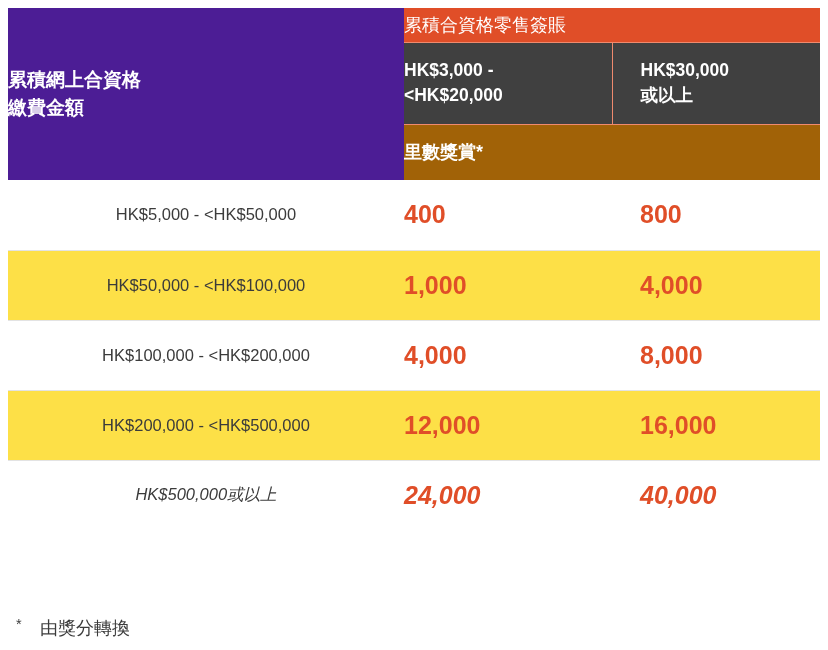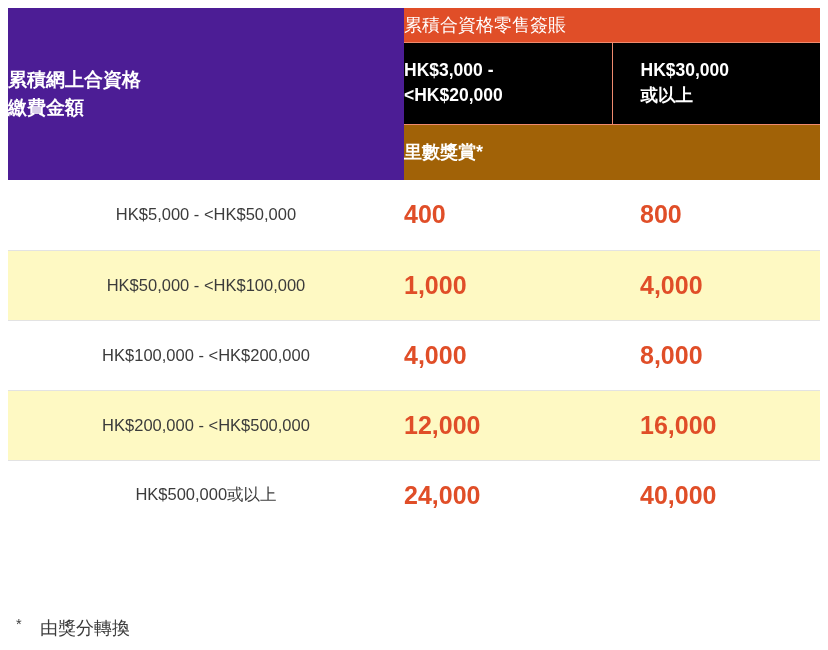--- a/index.html
+++ b/index.html
@@ -45,21 +45,21 @@
     color: #ffffff;
     font-size: 18px;
     font-weight: normal;
     text-align: left;
     padding: 26px 20px 26px 32px;
     border-bottom: 1px solid #ef8a6e;
     height: 34px;
     box-sizing: border-box;
   }
   .hdr-sub {
-    background: #000000;
+    background: #404040;
     color: #ffffff;
     font-size: 17.5px;
     font-weight: bold;
     line-height: 1.45;
     text-align: left;
     padding: 16px 14px 16px 32px;
     border-bottom: 1px solid #ef8a6e;
     height: 82px;
     box-sizing: border-box;
   }
@@ -94,24 +94,25 @@
     padding: 0 10px 0 32px;
     text-align: left;
     height: 70px;
     box-sizing: border-box;
     border-bottom: 1px solid #e3e3e3;
   }
   .row-val.second {
     padding-left: 28px;
   }
   tr.alt .row-label, tr.alt .row-val {
-    background: #fef9c3;
+    background: #fde047;
   }
   tr.last .row-label, tr.last .row-val {
     border-bottom: none;
+    font-style: italic;
   }
   .footnote {
     position: absolute;
     left: 8px;
     bottom: 18px;
     display: flex;
     align-items: flex-start;
     font-size: 14.5px;
     color: #3b3b3b;
   }

